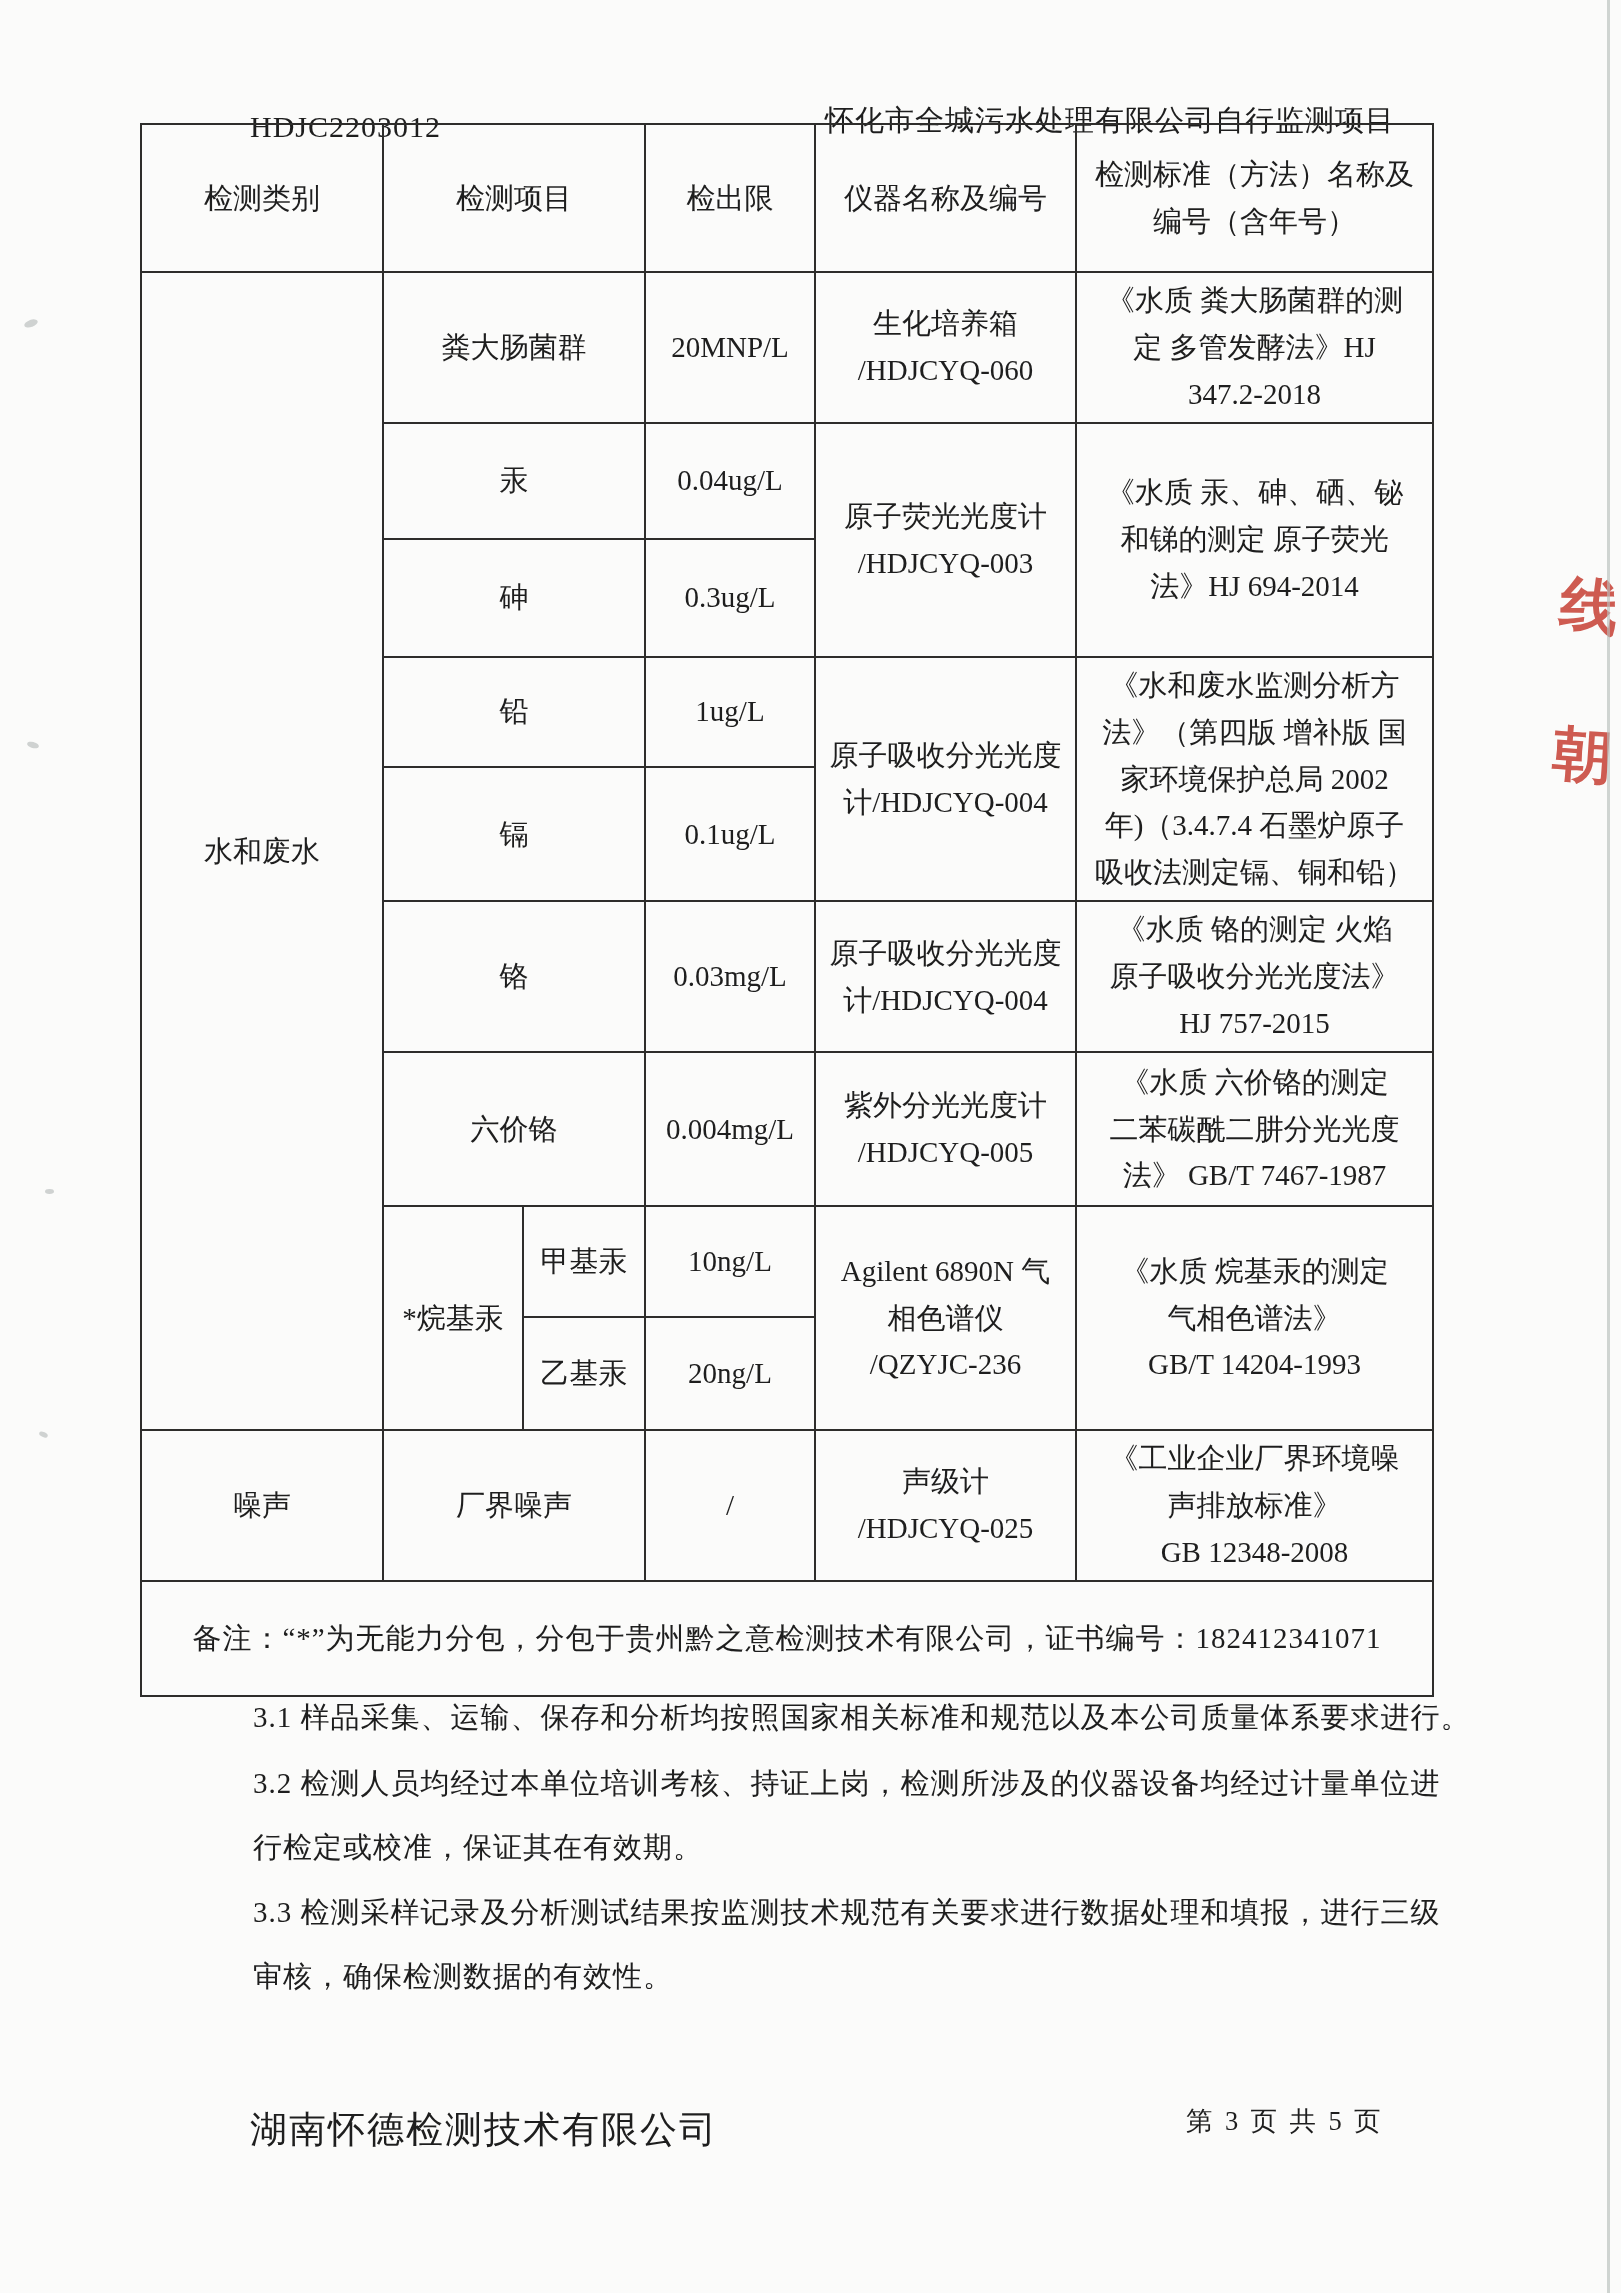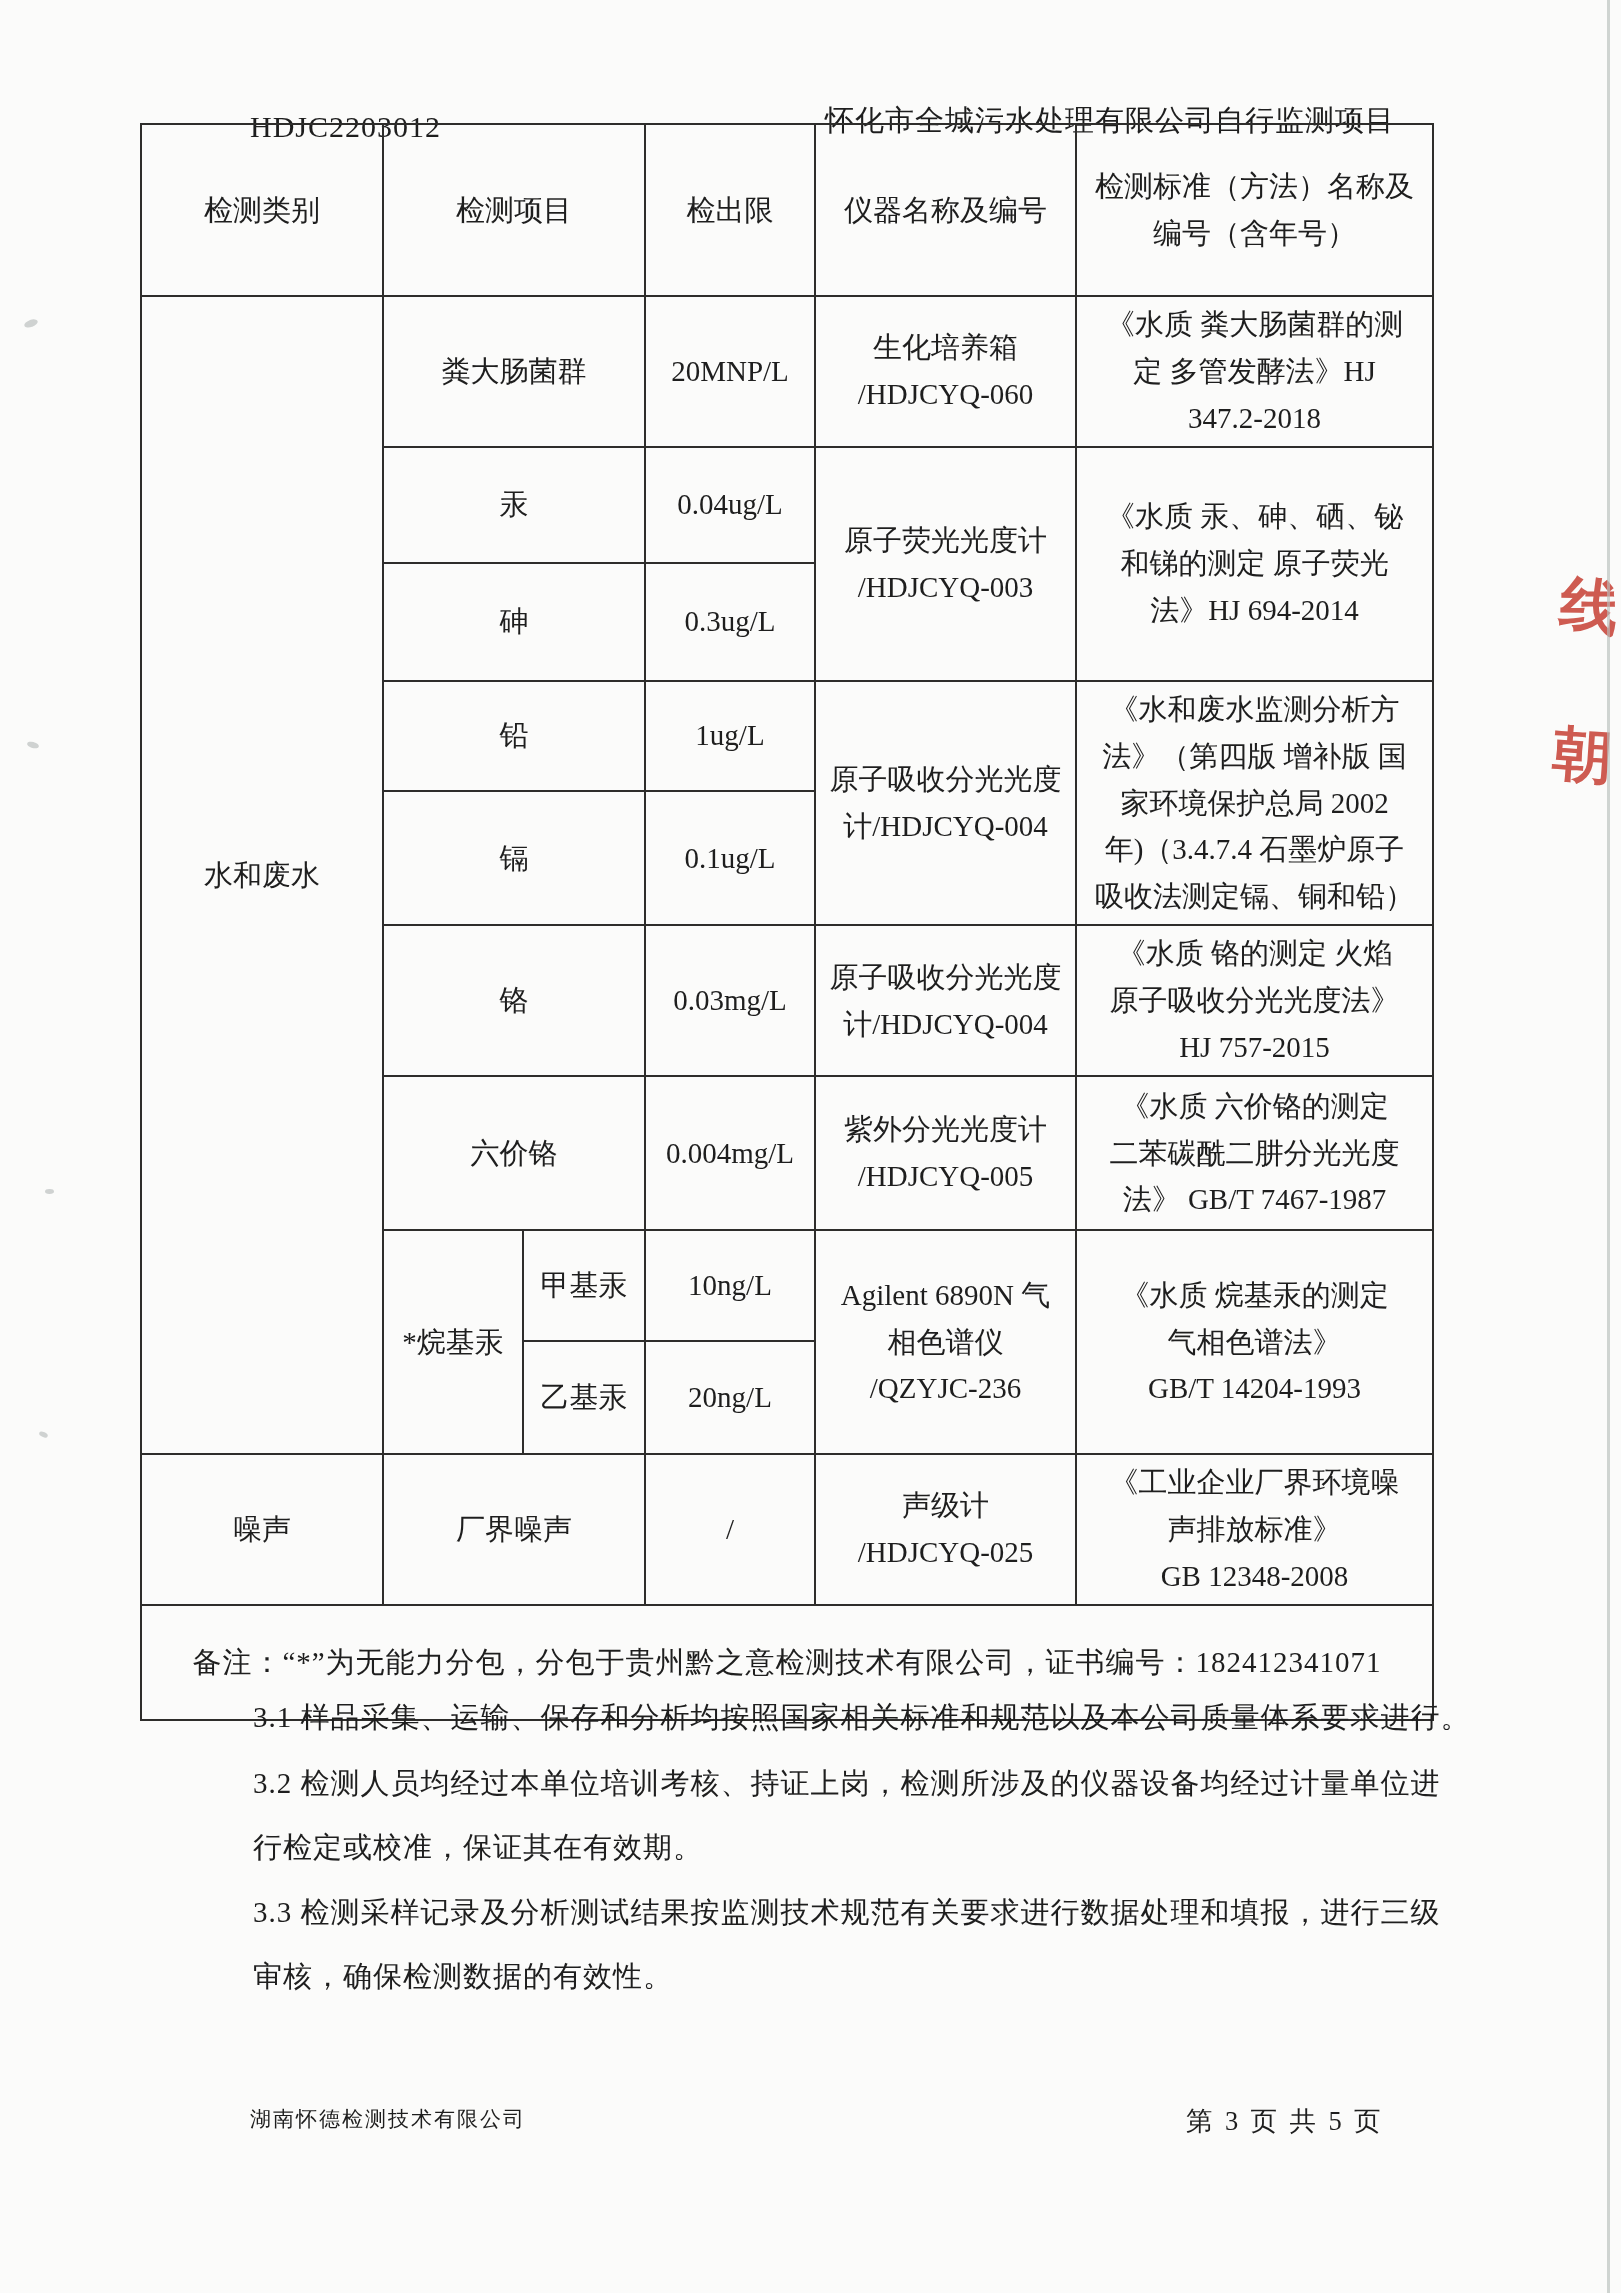--- a/index.html
+++ b/index.html
@@ -29,21 +29,21 @@
     line-height:1.62;
     white-space:pre-line;
     overflow:hidden;
   }
   td.note-cell{text-align:left;padding-left:21.6px;letter-spacing:1px;}
   
   .qa{position:absolute;left:251px;top:1684px;width:1296px;}
   .qa h3{margin:0 0 11.8px 0;font-size:33px;font-weight:bold;letter-spacing:2px;}
   .qa p{margin:2px;font-size:29px;line-height:2.2;white-space:pre-line;text-align:justify;letter-spacing:1px;}
   
-  .ftr-company{position:absolute;left:250px;top:2105px;font-size:21px;letter-spacing:2px;}
+  .ftr-company{position:absolute;left:250px;top:2105px;font-size:37px;letter-spacing:2px;}
   .ftr-page{position:absolute;left:1186px;top:2103px;font-size:26.5px;letter-spacing:2.9px;}
   
   .scan-line{position:absolute;left:1607px;top:0;width:2.9px;height:2294px;background:#b7bebc;opacity:.65;}
   .stamp{position:absolute;color:#c8453a;font-weight:bold;opacity:.88;pointer-events:none;}
   .stamp1{left:1560px;top:567px;font-size:59px;transform:rotate(8deg);}
   .stamp2{left:1572px;top:623px;font-size:84px;transform:rotate(-12deg);font-weight:normal;}
   .stamp3{left:1553px;top:716px;font-size:59px;transform:rotate(4deg);}
   .artifact{position:absolute;background:#9aa0a0;border-radius:50%;opacity:.45;}
   .a1{left:23.5px;top:320px;width:13.7px;height:6.9px;transform:rotate(-20deg);}
   .a2{left:27.4px;top:742px;width:11.8px;height:5.9px;transform:rotate(15deg);}
@@ -59,21 +59,21 @@
 <table class="report">
   <colgroup>
     <col style="width:242px">
       <col style="width:140px">
       <col style="width:122px">
     <col style="width:170px">
       <col style="width:261px">
       <col style="width:357px">
   </colgroup>
   <tbody>
-      <tr style="height:172px">
+      <tr style="height:148px">
     <th>检测类别</th>
     <th colspan="2">检测项目</th>
     <th>检出限</th>
     <th>仪器名称及编号</th>
     <th>检测标准（方法）名称及
 编号（含年号）</th>
   </tr>
   <tr style="height:147px">
     <td rowspan="9">水和废水</td>
     <td colspan="2">粪大肠菌群</td>

